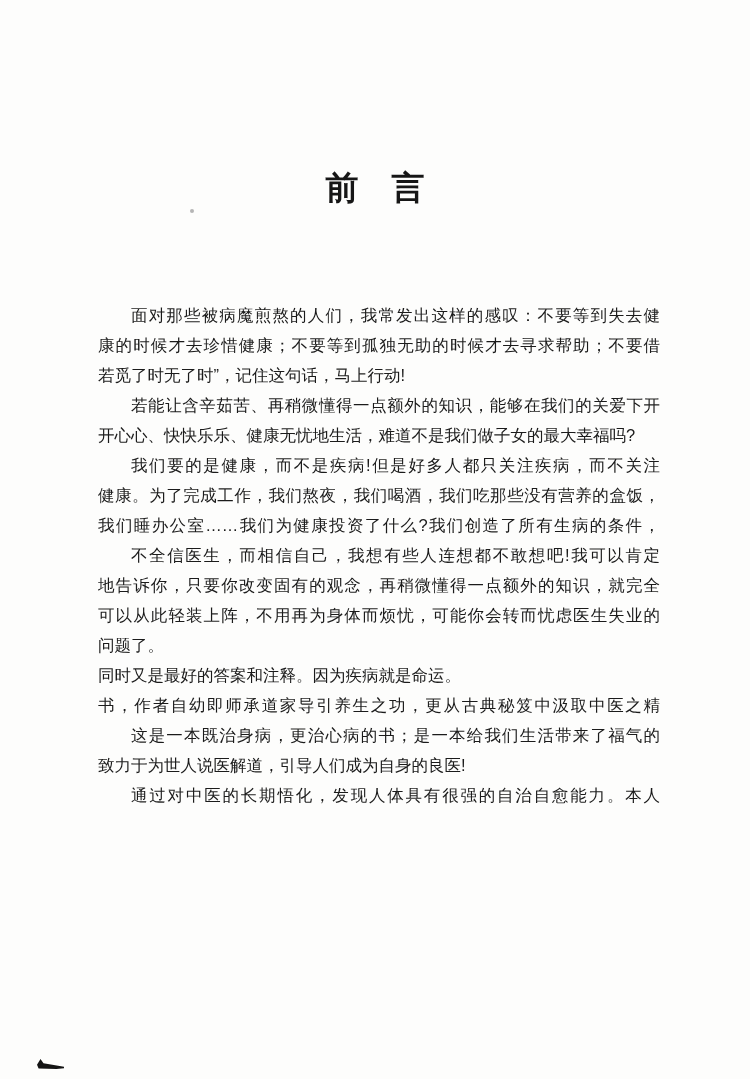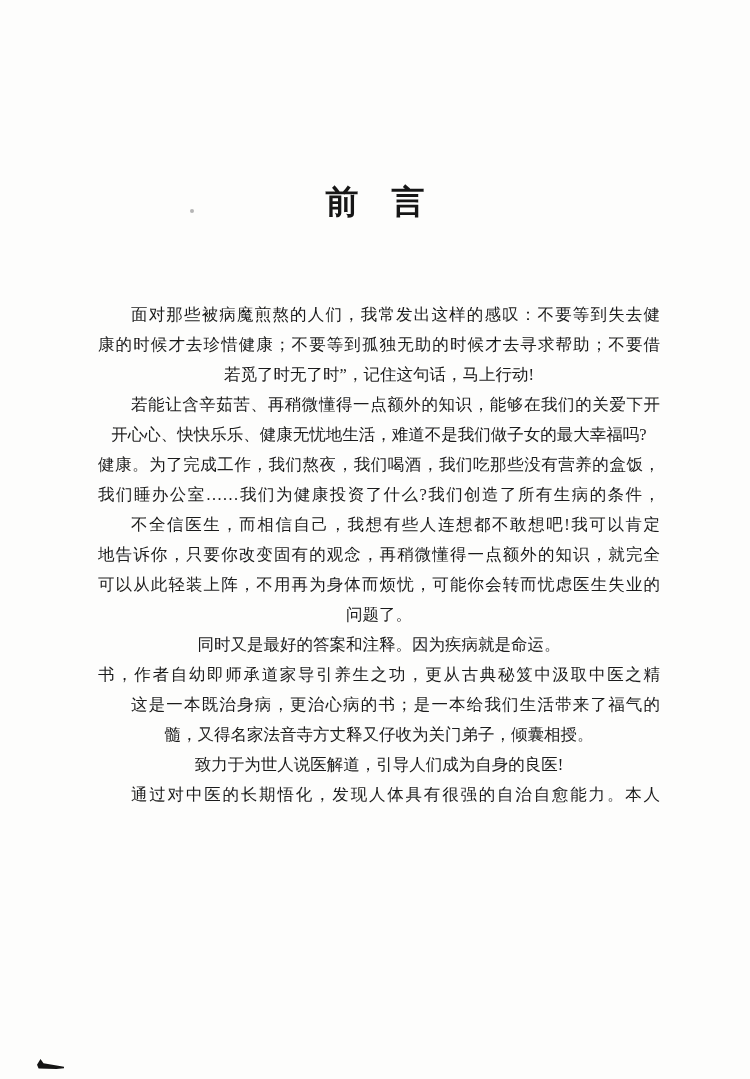--- a/index.html
+++ b/index.html
@@ -10,42 +10,41 @@
   }
   .page {
     position: relative;
     width: 750px; height: 1079px;
     background: #fdfdfc;
     overflow: hidden;
     color: #1b1b1b;
   }
   .title {
     position: absolute;
-    top: 180px; left: 0; width: 100%;
+    top: 166px; left: 0; width: 100%;
     margin: 0;
     text-align: center;
     font-family: "DejaVu Sans", sans-serif;
     font-weight: bold;
     font-size: 33px;
     color: #161616;
   }
   .body-text {
     position: absolute;
     left: 98px; top: 300px;
     width: 562px;
-    font-family: Liberation Serif, serif;
+    font-family: Liberation Sans, sans-serif;
     font-size: 16.5px;
     color: #1b1b1b;
   }
   .line {
     height: 30px;
     line-height: 30px;
     white-space: nowrap;
     overflow: visible;
-    text-align: center;
   }
   .line.fill {
     white-space: normal;
     text-align: justify;
     text-align-last: justify;
     text-justify: inter-character;
   }
   .line.indent { text-indent: 2em; }
   .speck {
     position: absolute;
@@ -67,28 +66,28 @@
 <body>
 
 <div class="page">
   <h1 class="title">前　言</h1>
   <div class="body-text" id="body-text">
       <div class="line indent fill">面对那些被病魔煎熬的人们，我常发出这样的感叹：不要等到失去健</div>
       <div class="line fill">康的时候才去珍惜健康；不要等到孤独无助的时候才去寻求帮助；不要借</div>
       <div class="line">若觅了时无了时”，记住这句话，马上行动!</div>
       <div class="line indent fill">若能让含辛茹苦、再稍微懂得一点额外的知识，能够在我们的关爱下开</div>
       <div class="line">开心心、快快乐乐、健康无忧地生活，难道不是我们做子女的最大幸福吗?</div>
+      <div class="line indent fill">我们要的是健康，而不是疾病!但是好多人都只关注疾病，而不关注</div>
       <div class="line fill">健康。为了完成工作，我们熬夜，我们喝酒，我们吃那些没有营养的盒饭，</div>
       <div class="line fill">我们睡办公室……我们为健康投资了什么?我们创造了所有生病的条件，</div>
       <div class="line indent fill">不全信医生，而相信自己，我想有些人连想都不敢想吧!我可以肯定</div>
       <div class="line fill">地告诉你，只要你改变固有的观念，再稍微懂得一点额外的知识，就完全</div>
       <div class="line fill">可以从此轻装上阵，不用再为身体而烦忧，可能你会转而忧虑医生失业的</div>
       <div class="line">问题了。</div>
       <div class="line">同时又是最好的答案和注释。因为疾病就是命运。</div>
       <div class="line fill">书，作者自幼即师承道家导引养生之功，更从古典秘笈中汲取中医之精</div>
       <div class="line indent fill">这是一本既治身病，更治心病的书；是一本给我们生活带来了福气的</div>
-      <div class="line">髓，又得名家法音寺方丈释又仔收为关门弟子，倾囊相授。</div>
       <div class="line">致力于为世人说医解道，引导人们成为自身的良医!</div>
       <div class="line indent fill">通过对中医的长期悟化，发现人体具有很强的自治自愈能力。本人</div>
     </div>
   <div class="speck"></div>
   <div class="ink-mark"></div>
 </div>
 
 </body></html>

